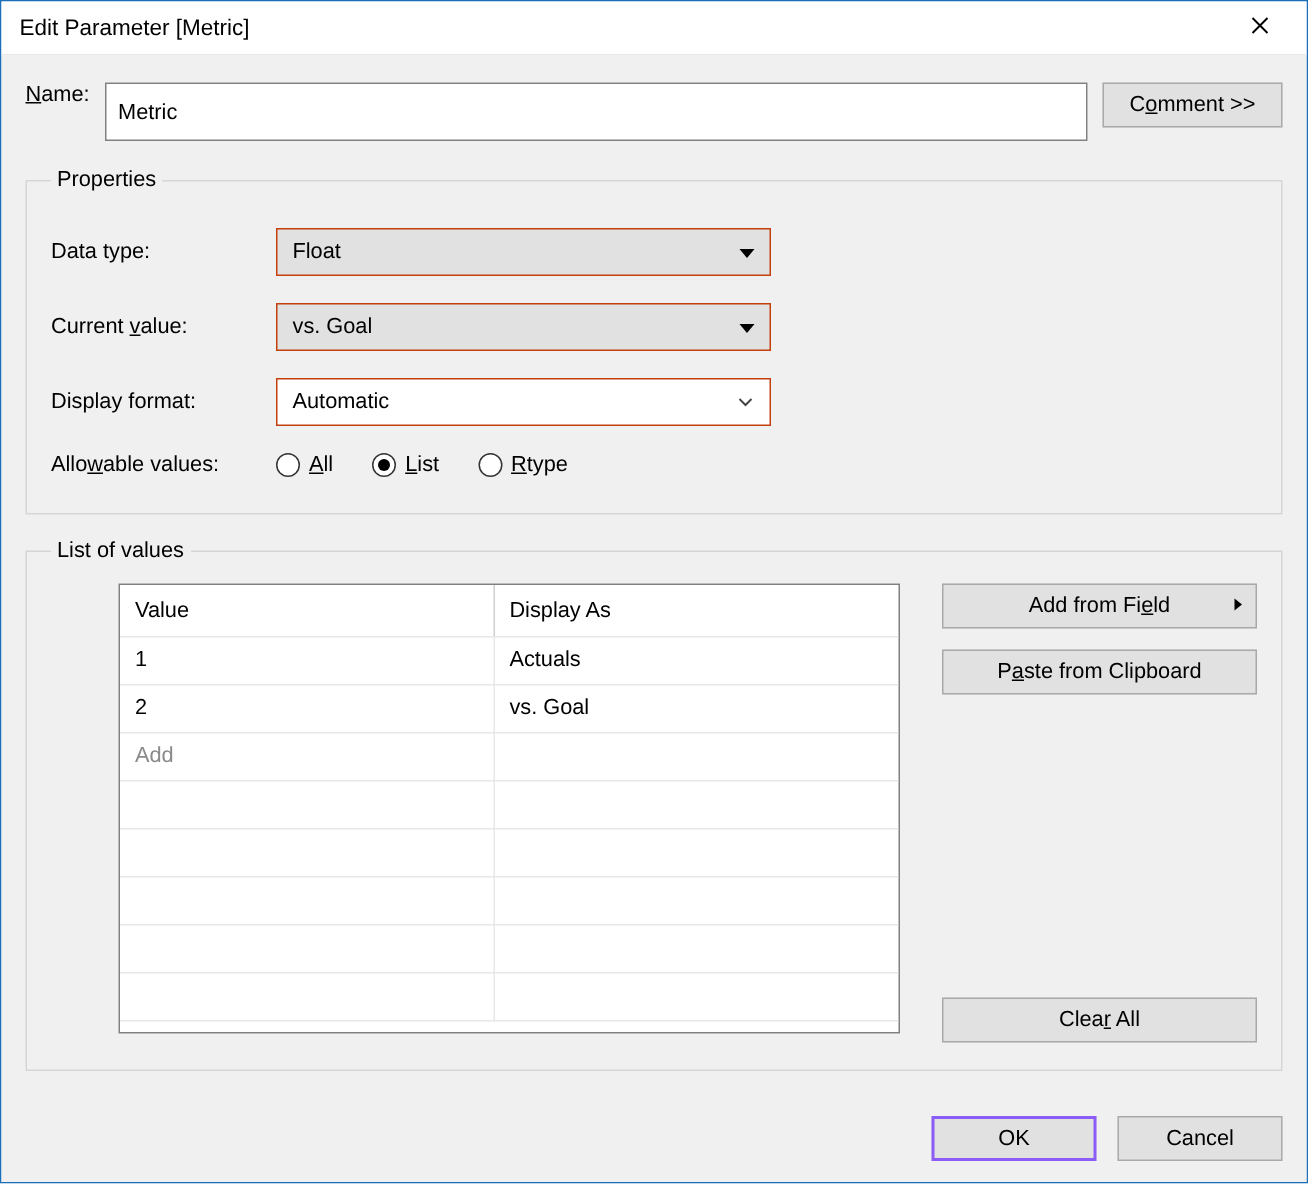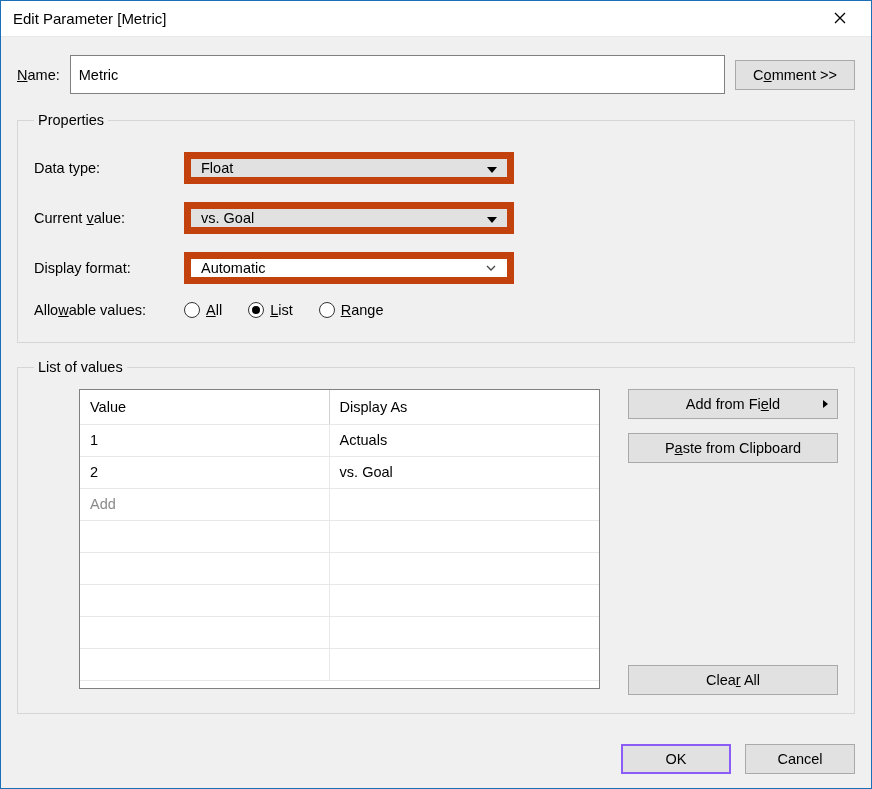--- a/index.html
+++ b/index.html
@@ -38,21 +38,21 @@
   .titlebar-close svg { width:12px; height:12px; }
   .body {
     flex:1;
     background:#f0f0f0;
     padding: 18px 16px 14px 16px;
     display:flex;
     flex-direction:column;
   }
   .row-name {
     display:flex;
-    align-items:center;
+    align-items:flex-start;
     gap:10px;
     margin-bottom: 18px;
   }
   .label { white-space:nowrap; }
   .underline-letter { text-decoration:underline; }
   .name-input {
     flex:1;
     height:39px;
     border:1px solid #808080;
     background:#fff;
@@ -87,21 +87,21 @@
     margin-top:48px;
   }
   .form-row {
     display:flex;
     align-items:center;
     margin: 10px 0 18px 0;
   }
   .form-row .form-label { width:150px; }
   .select {
     width:330px; height:32px;
-    border:7px solid #c2410c;
+    border:1px solid #c2410c;
     background:#e1e1e1;
     display:flex; align-items:center;
     padding:0 10px;
     position:relative;
     font:inherit;
   }
   .select.white { background:#fff; }
   .select .caret {
     position:absolute; right:10px; top:50%; transform:translateY(-50%);
   }
@@ -248,21 +248,21 @@
             <span><span class="underline-letter">A</span><span>ll</span></span>
           </div>
           <div class="radio">
             <span class="radio-circle">
                 <span class="dot"></span>
               </span>
             <span><span class="underline-letter">L</span><span>ist</span></span>
           </div>
           <div class="radio">
             <span class="radio-circle"></span>
-            <span><span class="underline-letter">R</span><span>ange</span></span>
+            <span><span class="underline-letter">R</span><span>type</span></span>
           </div>
         </div>
       </div>
     </fieldset>
 
     <fieldset class="group" style="flex:1; display:flex; flex-direction:column;">
       <legend>List of values</legend>
       <div class="list-group-content" style="flex:1">
         <div class="grid">
           <table>

